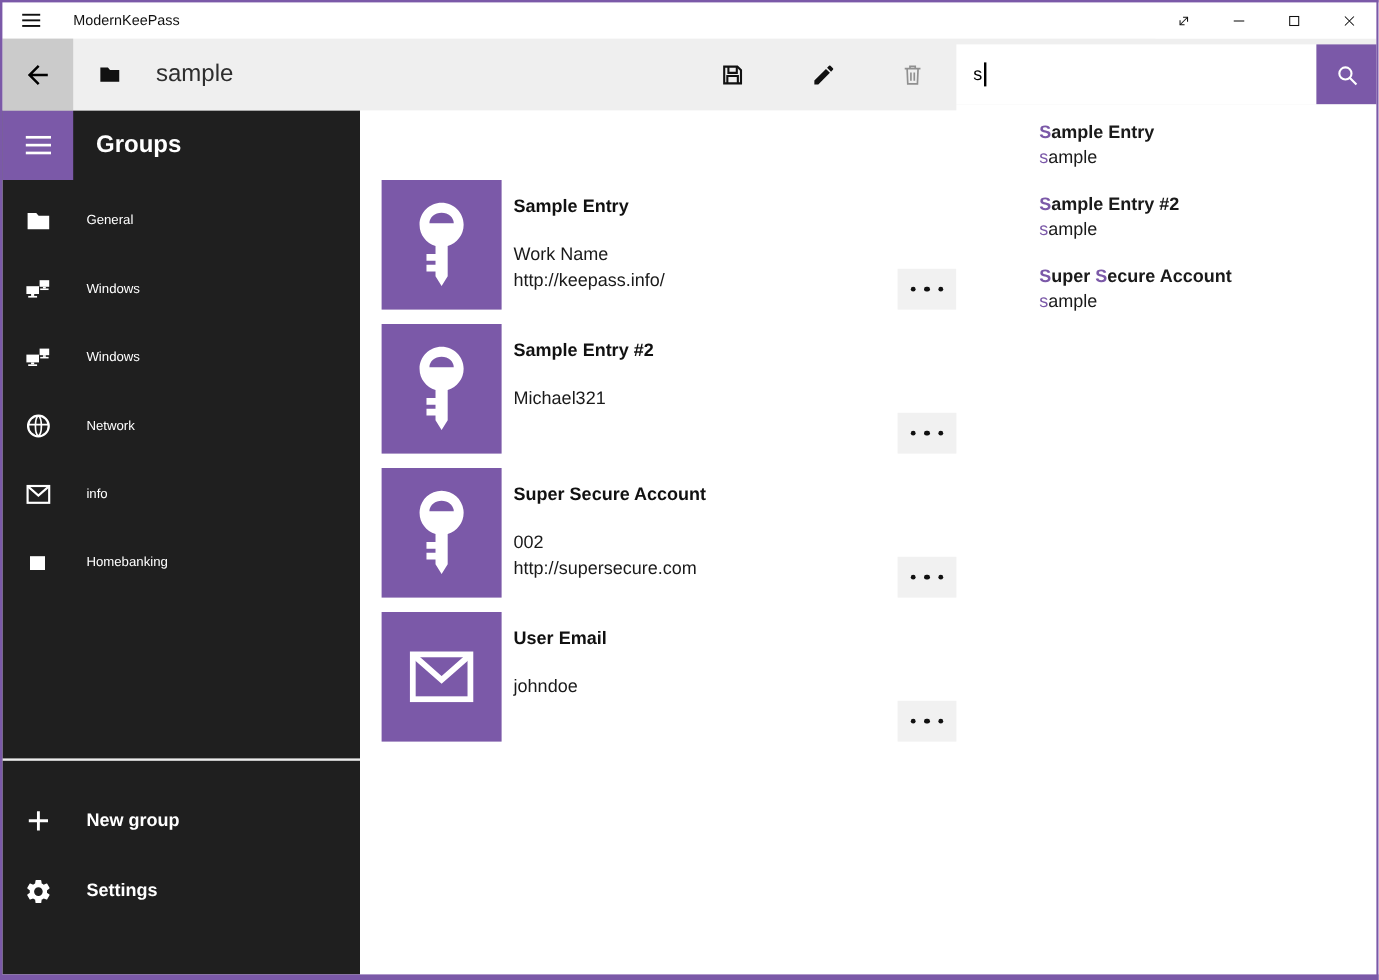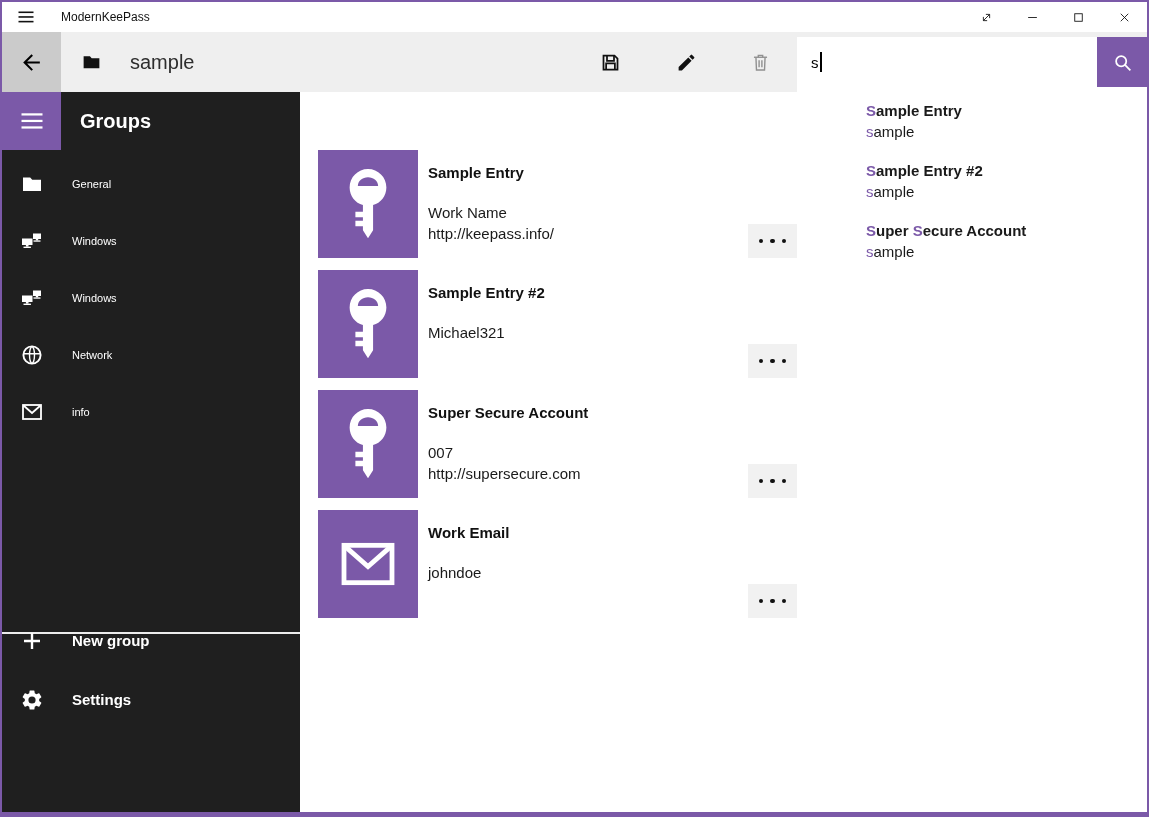--- a/index.html
+++ b/index.html
@@ -47,21 +47,21 @@
   
   .sidebar{position:absolute;left:2px;top:92px;width:298px;height:720px;background:#1f1f1f;color:#fff;z-index:8;}
   .ham-btn{position:absolute;left:0;top:0;width:59px;height:58px;border:none;background:var(--accent);color:#fff;display:flex;align-items:center;justify-content:center;}
   .ham-btn svg{width:28px;height:28px;}
   .sb-header{position:absolute;left:78px;top:0;height:58px;display:flex;align-items:center;font-size:20px;font-weight:700;color:#fff;}
   #group-list{position:absolute;left:0;top:63px;width:100%;}
   .sb-item{height:57px;display:flex;align-items:center;padding-left:18px;font-size:11px;color:#fff;cursor:pointer;}
   .sb-icon{width:24px;height:24px;margin-right:28px;flex:0 0 24px;color:#fff;}
   .sb-icon svg{width:24px;height:24px;}
   .sb-divider{position:absolute;left:0;top:540px;width:100%;height:2px;background:#ececec;}
-  #action-list{position:absolute;left:0;top:519px;width:100%;}
+  #action-list{position:absolute;left:0;top:562px;width:100%;}
   .sb-action{height:59px;display:flex;align-items:center;padding-left:18px;font-size:15px;font-weight:700;color:#fff;cursor:pointer;}
 
   
   .main{position:absolute;left:300px;top:92px;width:847px;height:720px;background:#fff;z-index:5;}
   .entry{position:absolute;left:18px;width:790px;height:108px;}
   .tile{position:absolute;left:0;top:0;width:100px;height:108px;background:var(--accent);border:none;display:flex;align-items:center;justify-content:center;color:#fff;}
   .tile .t-key svg{width:84px;height:84px;}
   .tile .t-mail svg{width:64px;height:64px;}
   .e-title{position:absolute;left:110px;top:14px;font-size:15px;font-weight:700;color:#111;white-space:nowrap;}
   .e-user{position:absolute;left:110px;top:54px;font-size:15px;color:#1a1a1a;white-space:nowrap;}
@@ -259,20 +259,28 @@
     <span class="sb-icon">
             <svg viewBox="0 0 24 24">
               <g fill="none" stroke="currentColor" stroke-width="1.8">
                 <rect x="3" y="5" width="18" height="14"></rect>
                 <path d="M3.5 5.5L12 13l8.5-7.5"></path>
               </g>
             </svg>
           </span>
     <span class="sb-label">info</span>
   </div>
+        <div class="sb-item">
+    <span class="sb-icon">
+            <svg viewBox="0 0 24 24">
+              <rect x="5" y="6.5" width="12.5" height="11.5" fill="currentColor"></rect>
+            </svg>
+          </span>
+    <span class="sb-label">Homebanking</span>
+  </div>
       </div>
     <div class="sb-divider"></div>
     <div id="action-list">
         <div class="sb-action">
     <span class="sb-icon">
             <svg viewBox="0 0 24 24">
               <path stroke="currentColor" stroke-width="2.4" d="M12 4v16M4 12h16"></path>
             </svg>
           </span>
     <span class="sb-label">New group</span>
@@ -325,40 +333,40 @@
   </div>
         <div class="entry" style="top: 298px;">
     <div class="tile">
             <span class="t-key">
               <svg viewBox="0 0 48 48">
                 <path fill="currentColor" fill-rule="evenodd" d="M24 4c5.8 0 10.5 4.7 10.5 10.5 0 4.8-3.2 8.8-7.6 10.1V39l-2.9 4.6L21.1 39v-2.3h-4.3v-3.2h4.3v-1.9h-4.3v-3.2h4.3v-3.8c-4.4-1.3-7.6-5.3-7.6-10.1C13.5 8.7 18.2 4 24 4zm0 4.7c-3.2 0-5.8 2.2-5.8 5h11.6c0-2.8-2.6-5-5.8-5z"></path>
               </svg>
             </span>
           </div>
     <div class="e-title">Super Secure Account</div>
-    <div class="e-user">007</div>
+    <div class="e-user">002</div>
     <div class="e-url">http://supersecure.com</div>
     <button class="more">
             <i></i>
             <i></i>
             <i></i>
           </button>
   </div>
         <div class="entry" style="top: 418px;">
     <div class="tile">
             <span class="t-mail">
               <svg viewBox="0 0 24 24">
                 <g fill="none" stroke="currentColor" stroke-width="1.8">
                   <rect x="3" y="5" width="18" height="14"></rect>
                   <path d="M3.5 5.5L12 13l8.5-7.5"></path>
                 </g>
               </svg>
             </span>
           </div>
-    <div class="e-title">Work Email</div>
+    <div class="e-title">User Email</div>
     <div class="e-user">johndoe</div>
 
     <button class="more">
             <i></i>
             <i></i>
             <i></i>
           </button>
   </div>
       </div>
   </div>

